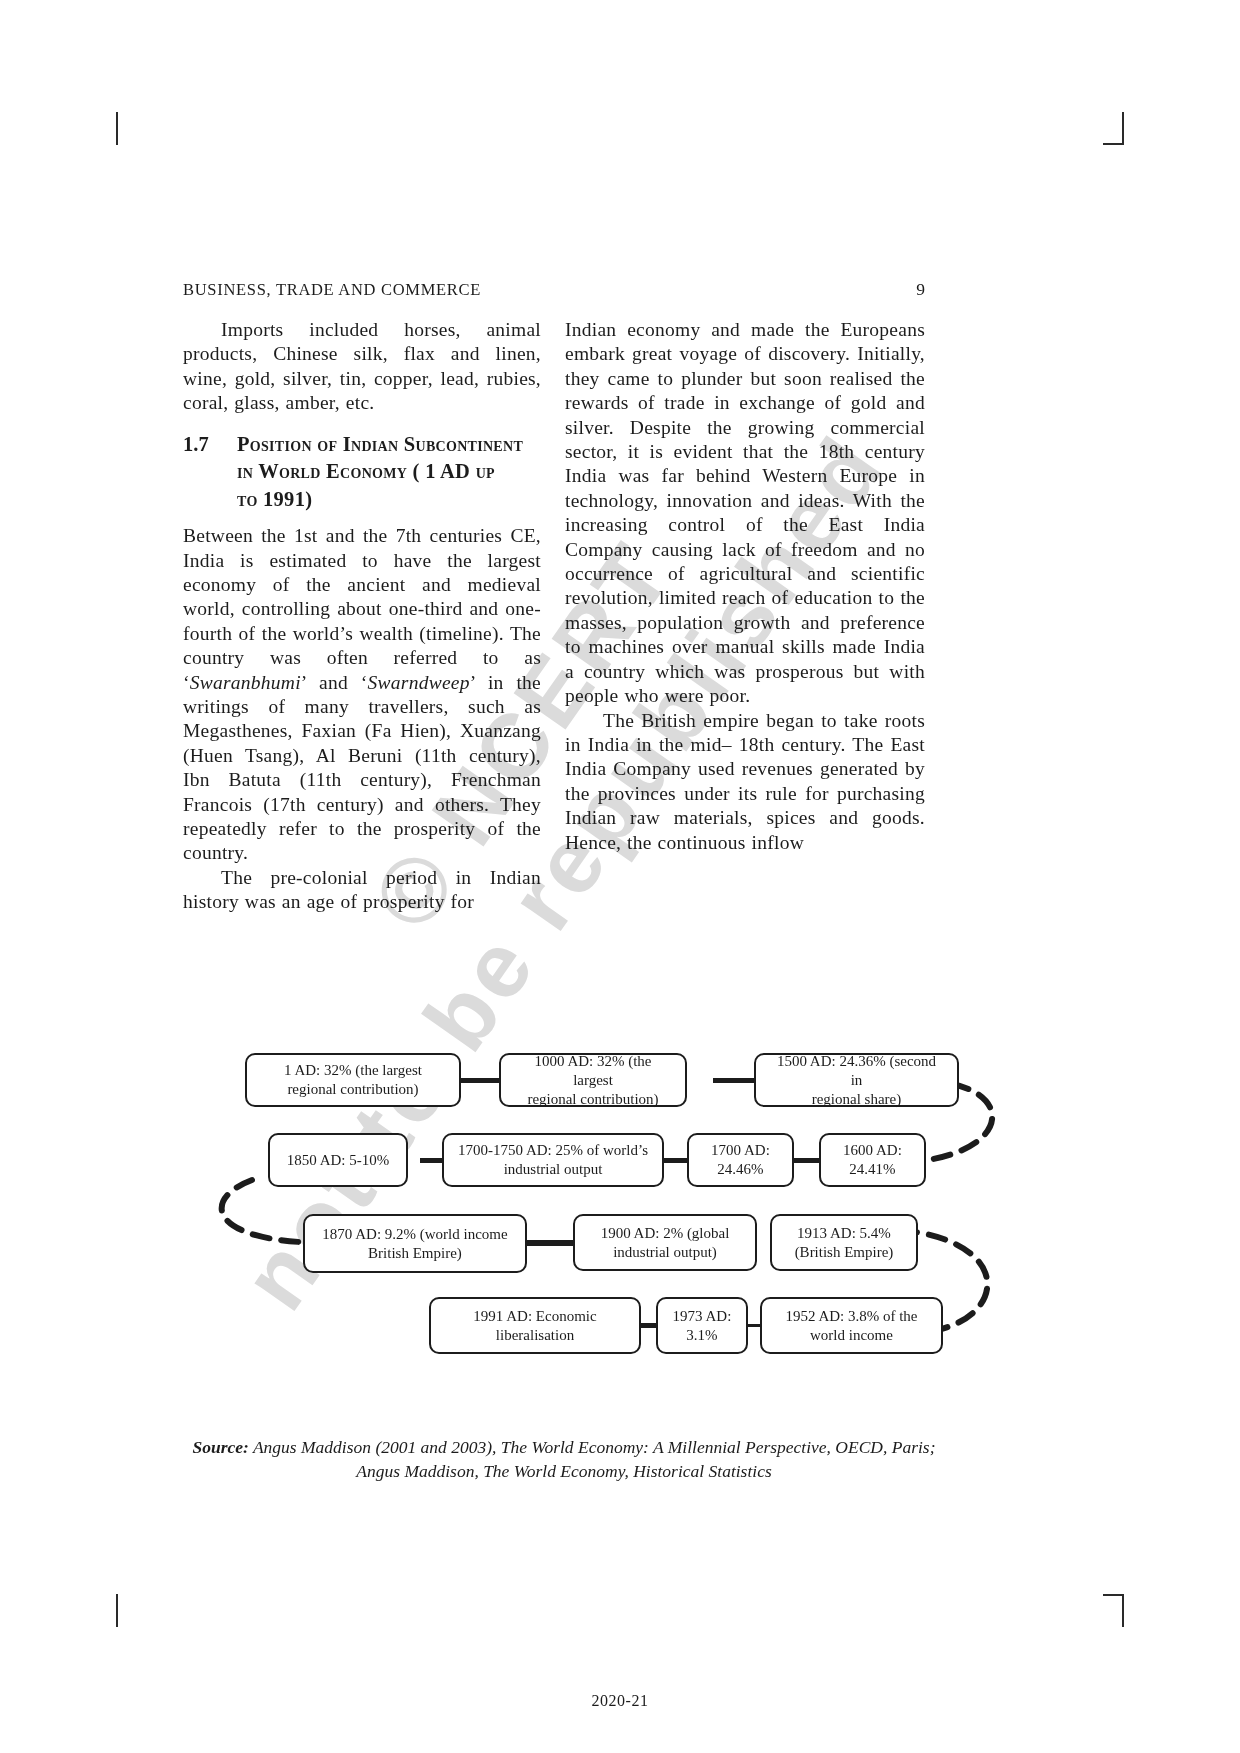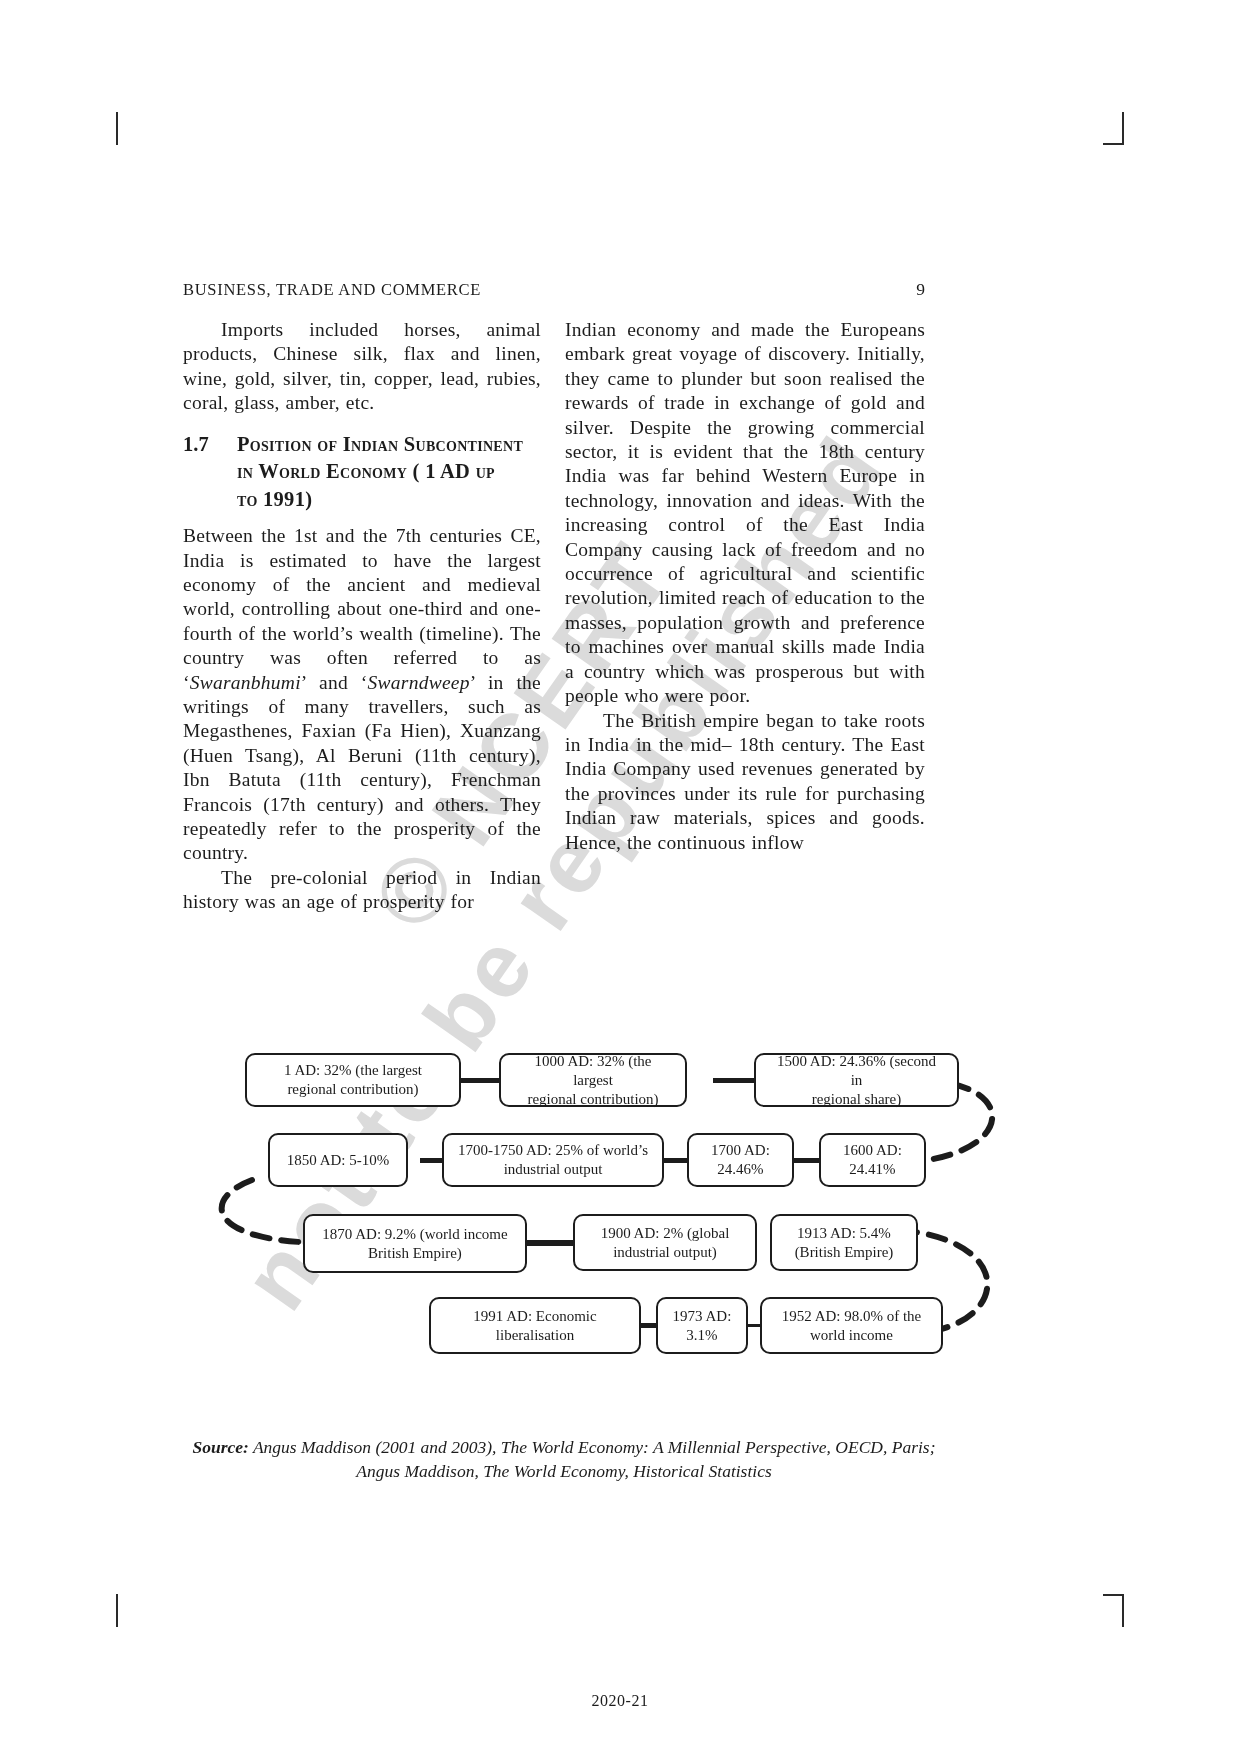--- a/index.html
+++ b/index.html
@@ -134,21 +134,21 @@
 industrial output)</div>
     <div class="tbox" style="left:770px; top:174px; width:148px; height:57px;">1913 AD: 5.4%
 (British Empire)</div>
 
     <div class="conn" style="left:638px; top:283px; width:21px;"></div>
     <div class="conn" style="left:746px; top:284px; width:17px; height:3px;"></div>
     <div class="tbox" style="left:429px; top:257px; width:212px; height:57px;">1991 AD: Economic
 liberalisation</div>
     <div class="tbox" style="left:656px; top:257px; width:92px; height:57px;">1973 AD:
 3.1%</div>
-    <div class="tbox" style="left:760px; top:257px; width:183px; height:57px;">1952 AD: 98.0% of the
+    <div class="tbox" style="left:760px; top:257px; width:183px; height:57px;">1952 AD: 3.8% of the
 world income</div>
   </div>
 
   <div class="source">
     <span class="lbl">Source:</span><span> Angus Maddison (2001 and 2003), The World Economy: A Millennial Perspective, OECD, Paris; Angus Maddison, The World Economy, Historical Statistics</span>
   </div>
 
   <div class="footer">2020-21</div>
 
 </div>

